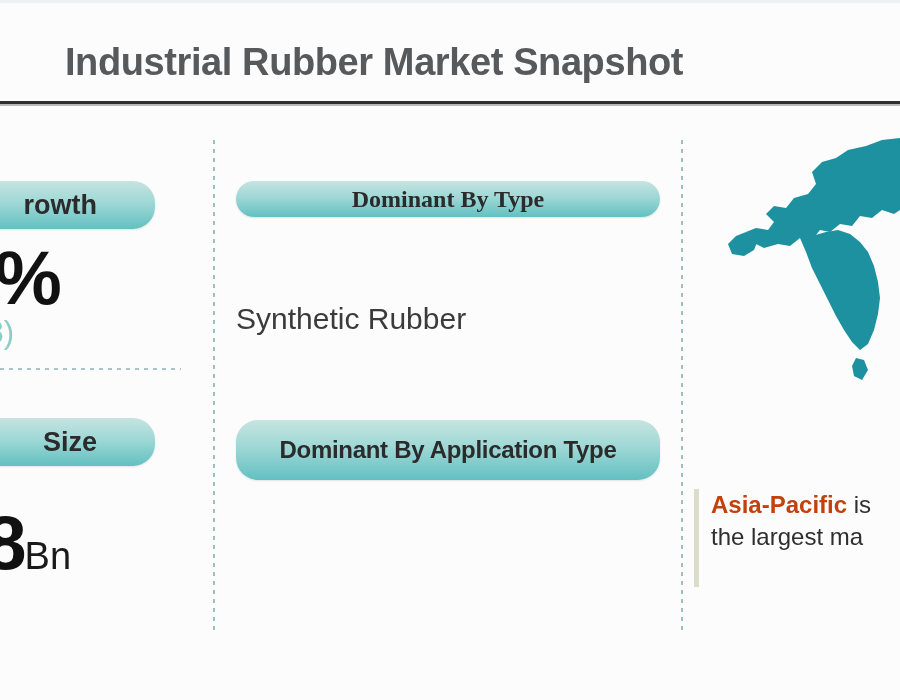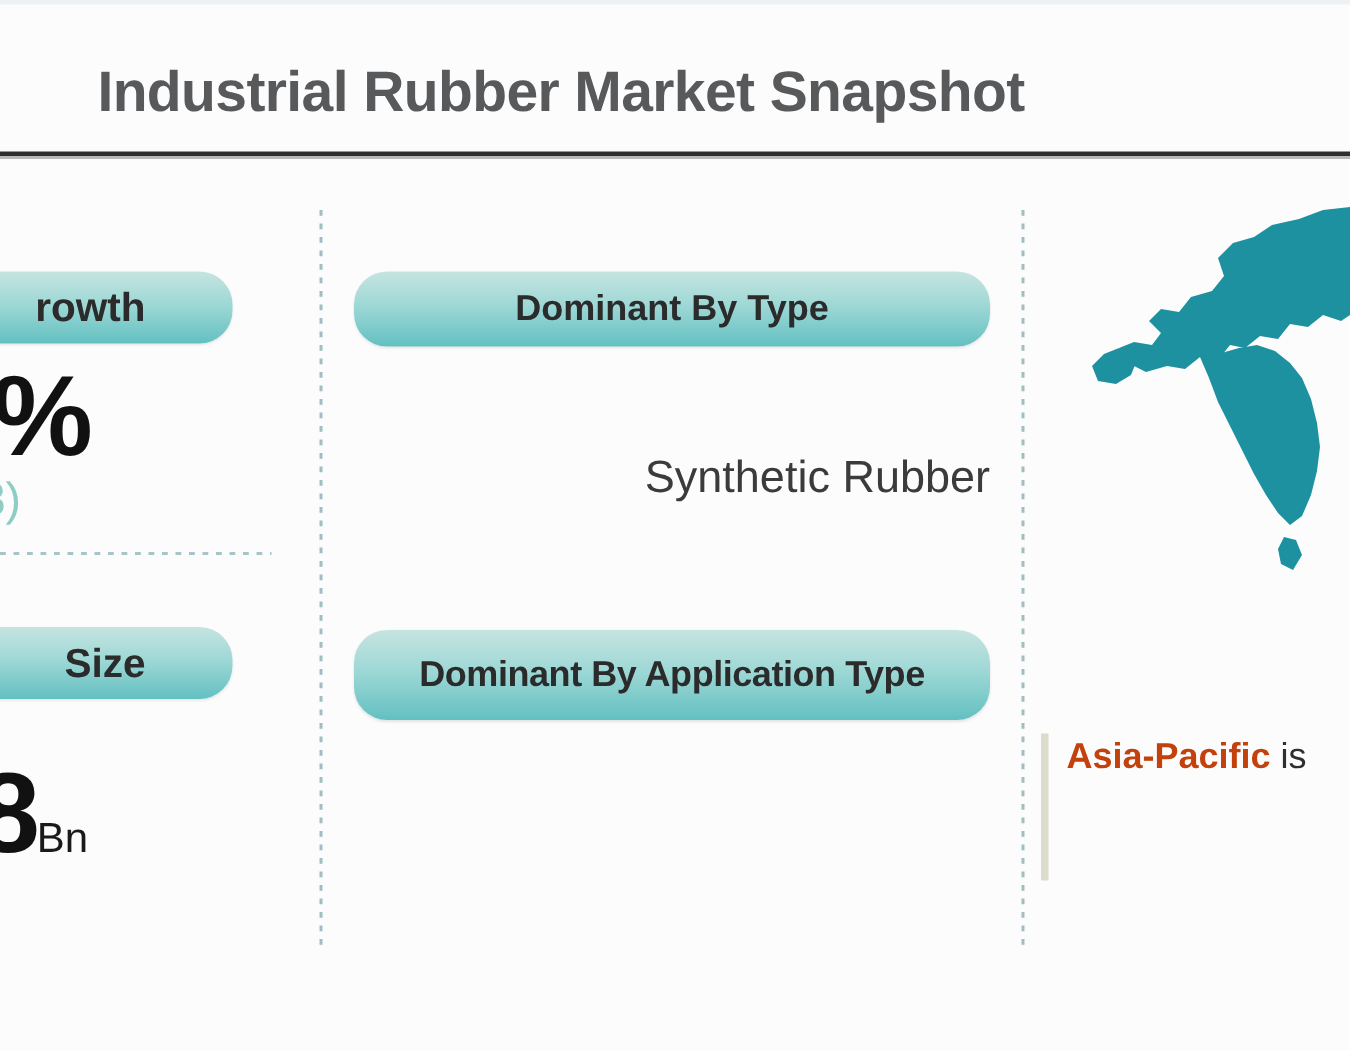--- a/index.html
+++ b/index.html
@@ -114,22 +114,23 @@
     font-size: 27px;
     justify-content: flex-end;
     padding-right: 58px;
     box-sizing: border-box;
     border-radius: 0 22px 22px 0;
   }
 
   
   .pill.mid-a {
     left: 236px; top: 181px;
-    width: 424px; height: 50px;
+    width: 424px; height: 36px;
     font-size: 24px;
+    font-family: Liberation Serif, serif;
   }
   .pill.mid-b {
     left: 236px; top: 420px;
     width: 424px; height: 60px;
     font-size: 24px;
     letter-spacing: -0.3px;
   }
 
   
   .big-stat {
@@ -138,42 +139,42 @@
     font-weight: bold;
     color: #111111;
     letter-spacing: -2px;
     white-space: nowrap;
     line-height: 1;
   }
   .big-stat.cagr  { left: -46px; top: 240px; }
   .big-stat.size  { left: -56px; top: 505px; }
 
   .unit-suffix {
-    font-size: 28px;
+    font-size: 38px;
     font-weight: normal;
     color: #1a1a1a;
     letter-spacing: 0;
     vertical-align: baseline;
   }
 
   .year-note {
     position: absolute;
     font-size: 31px;
     color: #8ecdc4;
     white-space: nowrap;
     line-height: 1;
   }
   .year-note.cagr { left: -48px; top: 317px; }
 
   
   .mid-value {
     position: absolute;
     width: 424px;
     left: 236px;
-    text-align: right;
+    text-align: left;
     font-size: 30px;
     color: #3b3b3b;
     white-space: nowrap;
   }
   .mid-value.v1 { top: 302px; }
   .mid-value.v2 { top: 530px; }
 
   
   .map-wrap {
     position: absolute;
@@ -295,17 +296,17 @@
 
         <path d="M30 100 L20 104 L12 112 L16 122 L28 124 L38 118 L42 108 Z"></path>
       </g>
     </svg>
   </div>
 
   <div class="callout">
     <div class="callout-bar"></div>
     <div class="callout-text">
       <b>Asia-Pacific</b><span> is</span><br>
-      <br>
+      <span>the largest ma</span><br>
     </div>
   </div>
 
 </div>
 
 </body></html>

